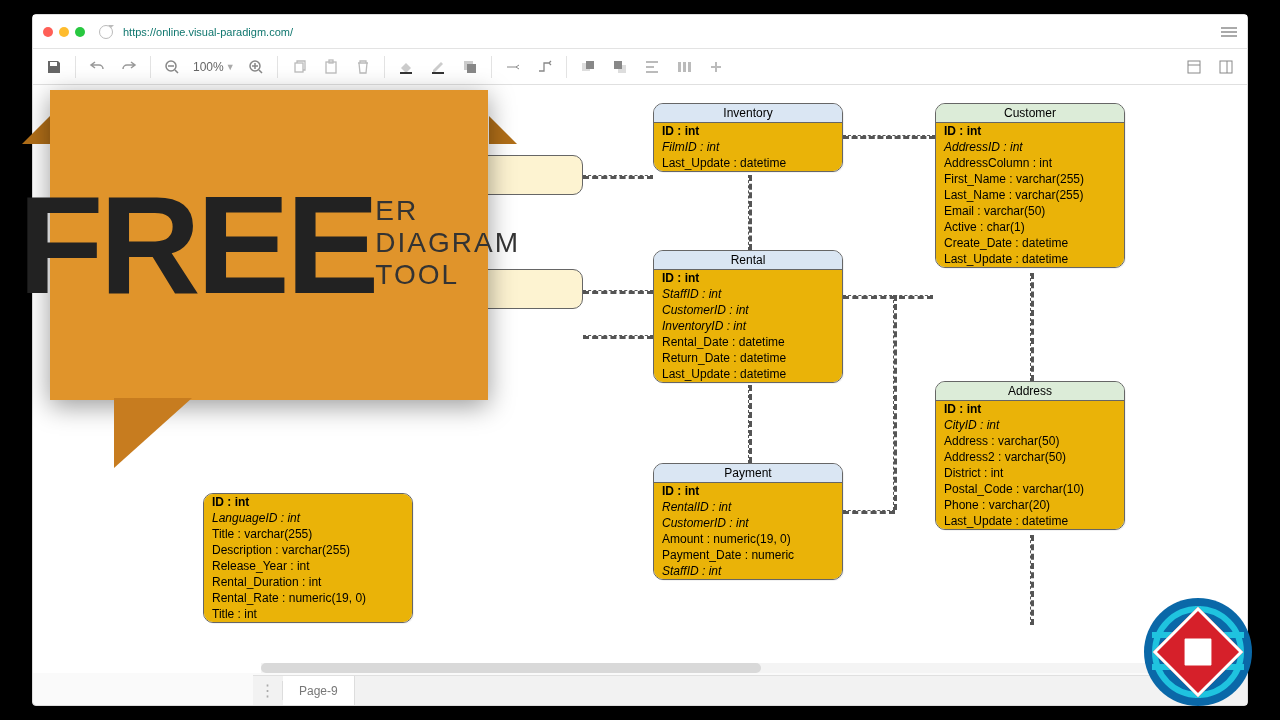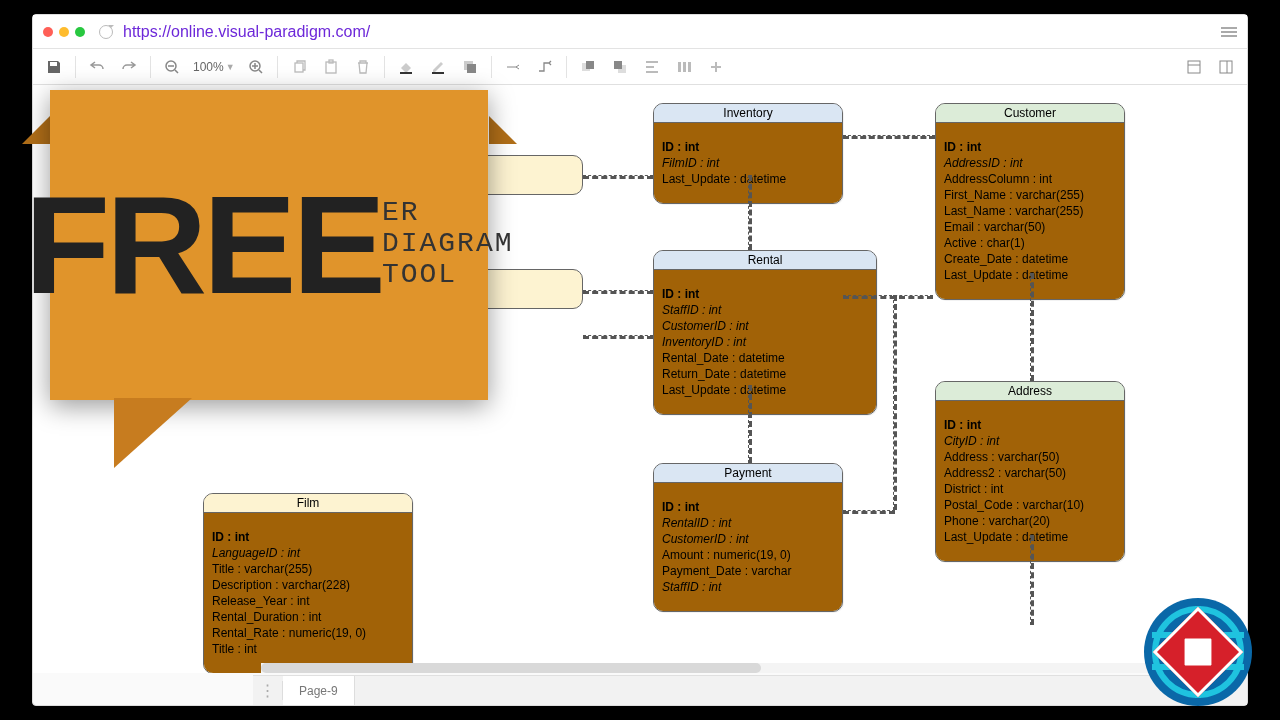--- a/index.html
+++ b/index.html
@@ -4,62 +4,62 @@
 <style>
   *{box-sizing:border-box;margin:0;padding:0}
   body{font-family:Arial,Helvetica,sans-serif;background:#000;width:1280px;height:720px;overflow:hidden;position:relative}
   .stage{position:absolute;left:32px;top:14px;width:1216px;height:692px;background:#fafafa;border-radius:4px;border:1px solid #ddd;box-shadow:0 0 10px rgba(0,0,0,.2)}
   .browser-bar{height:34px;display:flex;align-items:center;border-bottom:1px solid #e3e3e3;padding:0 10px;background:#fff}
   .traffic{display:flex;gap:6px;margin-right:14px}
   .dot{width:10px;height:10px;border-radius:50%}
   .dot.red{background:#ff5f57}.dot.yel{background:#febc2e}.dot.grn{background:#28c840}
   .refresh{width:14px;height:14px;border:1.5px solid #bbb;border-radius:50%;position:relative;margin-right:10px}
   .refresh::after{content:'';position:absolute;right:-2px;top:-1px;border:3px solid transparent;border-top-color:#bbb}
-  .url{flex:1;font-size:16px;color:#6d28d9}
+  .url{flex:1;font-size:11px;color:#0f766e}
   .menu-ico{display:flex;flex-direction:column;gap:2px}
   .menu-ico span{display:block;width:16px;height:2px;background:#aaa}
   .toolbar{height:36px;border-bottom:1px solid #e0e0e0;background:#fff;display:flex;align-items:center;padding:0 6px;gap:2px;font-size:13px;color:#555}
   .tbtn{width:30px;height:28px;display:flex;align-items:center;justify-content:center;border-radius:3px;cursor:pointer;color:#888}
   .tbtn svg{width:16px;height:16px}
   .sep{width:1px;height:22px;background:#e3e3e3;margin:0 4px}
   .zoom{display:flex;align-items:center;gap:2px;padding:0 4px;color:#666;font-size:12px}
   .zoom .caret{font-size:9px;color:#aaa}
   .toolbar .spacer{flex:1}
   .search-pane{position:absolute;left:0;top:70px;width:34px;height:560px}
   .search-box{position:absolute;left:8px;top:0;width:16px;height:20px;font-size:12px;color:#aaa}
   .chip-row{position:absolute;left:8px;top:36px;font-size:12px;color:#555}
   .tri{font-size:9px;color:#888;margin-right:3px}
   .shape-ic{position:absolute;left:16px;width:18px;height:14px;border:1px solid #999;border-radius:3px}
   .shape-ic.yel{top:60px;background:#ffe6b0}
   .shape-ic.grn{top:82px;background:#b8e4c0}
   .canvas{position:absolute;left:0;top:70px;right:0;bottom:32px;background:#fff;overflow:hidden}
   .entity{position:absolute;border:1px solid #666;border-radius:10px;overflow:hidden;font-size:12px;box-shadow:1px 1px 0 rgba(0,0,0,.05)}
   .entity .hdr{background:inherit;text-align:center;border-bottom:1px solid #666;padding:2px 8px;font-size:12px}
-  .entity .body{background:#a16207;padding:16px 0}
+  .entity .body{background:#eab308;padding:0 0}
   .entity .row{padding:1px 8px;white-space:nowrap}
   .entity .row.b{font-weight:bold}
   .entity .row.i{font-style:italic}
   .blue{background:#dae6f3}
   .green{background:#dcecd8}
   .yellow{background:#fdf3d1}
   .film-stub{position:absolute;left:360px;width:190px;height:40px;border:1px solid #666;border-top-left-radius:0;border-top-right-radius:10px;border-bottom-left-radius:0;border-bottom-right-radius:10px;background:#fdf3d1}
   .connector{position:absolute;border-color:#555;border-style:dashed}
   .hline{border-top-width:1px;height:0}
   .vline{border-left-width:1px;width:0}
   .more-shapes{position:absolute;left:0;bottom:0;height:30px;width:220px;display:flex;align-items:center;padding-left:14px;font-size:12px;color:#555;background:#fafafa;border-top:1px solid #e3e3e3}
   .tab-bar{position:absolute;left:220px;right:0;bottom:0;height:30px;background:#f2f2f2;border-top:1px solid #e0e0e0;display:flex;align-items:center}
   .tab-bar .plus{width:30px;text-align:center;color:#aaa;font-size:16px;border-right:1px solid #ddd}
   .tab-bar .tab{padding:0 16px;height:100%;display:flex;align-items:center;font-size:12px;color:#777;background:#fff;border-right:1px solid #ddd}
   .scrollbar{position:absolute;left:228px;right:22px;bottom:32px;height:10px;background:#f4f4f4}
   .scrollbar .thumb{position:absolute;left:0;width:500px;top:0;height:100%;background:#d9d9d9;border-radius:5px}
   
   .promo{position:absolute;left:22px;top:90px;width:495px;height:380px;pointer-events:none}
   .promo .main{position:absolute;left:28px;top:0;width:438px;height:310px;background:#e0942b;box-shadow:0 6px 25px rgba(0,0,0,.4);display:flex;flex-direction:row;align-items:center;justify-content:center}
   .promo .free{font-family:'Arial Black',Arial;font-weight:900;font-size:140px;letter-spacing:-4px;color:#222;line-height:1}
-  .promo .sub{font-family:Liberation Mono, monospace;font-size:28px;letter-spacing:2px;color:#333;margin-top:-4px;font-weight:400}
+  .promo .sub{font-family:Liberation Sans, sans-serif;font-size:28px;letter-spacing:2px;color:#333;margin-top:-4px;font-weight:400}
   .promo .tail{position:absolute;left:92px;top:308px;width:0;height:0;border-top:70px solid #c77c1f;border-right:78px solid transparent}
   .promo .fold-l{position:absolute;left:0;top:26px;width:0;height:0;border-top:28px solid transparent;border-right:28px solid #b06e18}
   .promo .fold-r{position:absolute;right:0;top:26px;width:0;height:0;border-top:28px solid transparent;border-left:28px solid #b06e18}
   
   .vp-logo{position:absolute;right:28px;bottom:14px;width:108px;height:108px}
   .vp-logo .globe{width:108px;height:108px;border-radius:50%;background:#0a68a8;position:relative;overflow:hidden}
   .vp-logo .globe::before{content:'';position:absolute;inset:8px;border:6px solid #1fc3df;border-radius:50%}
   .vp-logo .globe::after{content:'';position:absolute;left:50%;top:8px;bottom:8px;width:6px;background:#1fc3df;transform:translateX(-50%)}
   .vp-logo .bar{position:absolute;left:8px;right:8px;height:6px;background:#1fc3df}
   .vp-logo .bar.b1{top:34px}.vp-logo .bar.b2{top:66px}
@@ -230,41 +230,41 @@
 
     <div class="entity blue" style="left:620px;top:18px;width:190px">
       <div class="hdr">Inventory</div>
       <div class="body">
           <div class="row b">ID : int</div>
           <div class="row i">FilmID : int</div>
           <div class="row">Last_Update : datetime</div>
         </div>
     </div>
 
-    <div class="entity blue" style="left:620px;top:165px;width:224px">
+    <div class="entity blue" style="left:620px;top:165px;width:190px">
       <div class="hdr">Rental</div>
       <div class="body">
           <div class="row b">ID : int</div>
           <div class="row i">StaffID : int</div>
           <div class="row i">CustomerID : int</div>
           <div class="row i">InventoryID : int</div>
           <div class="row">Rental_Date : datetime</div>
           <div class="row">Return_Date : datetime</div>
           <div class="row">Last_Update : datetime</div>
         </div>
     </div>
 
     <div class="entity blue" style="left:620px;top:378px;width:190px">
       <div class="hdr">Payment</div>
       <div class="body">
           <div class="row b">ID : int</div>
           <div class="row i">RentalID : int</div>
           <div class="row i">CustomerID : int</div>
           <div class="row">Amount : numeric(19, 0)</div>
-          <div class="row">Payment_Date : varchar</div>
+          <div class="row">Payment_Date : numeric</div>
           <div class="row i">StaffID : int</div>
         </div>
     </div>
 
     <div class="entity green" style="left:902px;top:18px;width:190px">
       <div class="hdr">Customer</div>
       <div class="body">
           <div class="row b">ID : int</div>
           <div class="row i">AddressID : int</div>
           <div class="row">AddressColumn : int</div>
@@ -286,26 +286,25 @@
           <div class="row">Address2 : varchar(50)</div>
           <div class="row">District : int</div>
           <div class="row">Postal_Code : varchar(10)</div>
           <div class="row">Phone : varchar(20)</div>
           <div class="row">Last_Update : datetime</div>
         </div>
     </div>
 
 
     <div class="entity yellow" style="left:170px;top:408px;width:210px">
-      <div class="hdr">Film</div>
       <div class="body">
           <div class="row b">ID : int</div>
           <div class="row i">LanguageID : int</div>
           <div class="row">Title : varchar(255)</div>
-          <div class="row">Description : varchar(228)</div>
+          <div class="row">Description : varchar(255)</div>
           <div class="row">Release_Year : int</div>
           <div class="row">Rental_Duration : int</div>
           <div class="row">Rental_Rate : numeric(19, 0)</div>
           <div class="row">Title : int</div>
         </div>
     </div>
 
     <div class="connector hline" style="left:550px;top:90px;width:70px"></div>
     <div class="connector vline" style="left:715px;top:90px;height:75px"></div>
     <div class="connector hline" style="left:810px;top:50px;width:92px"></div>

